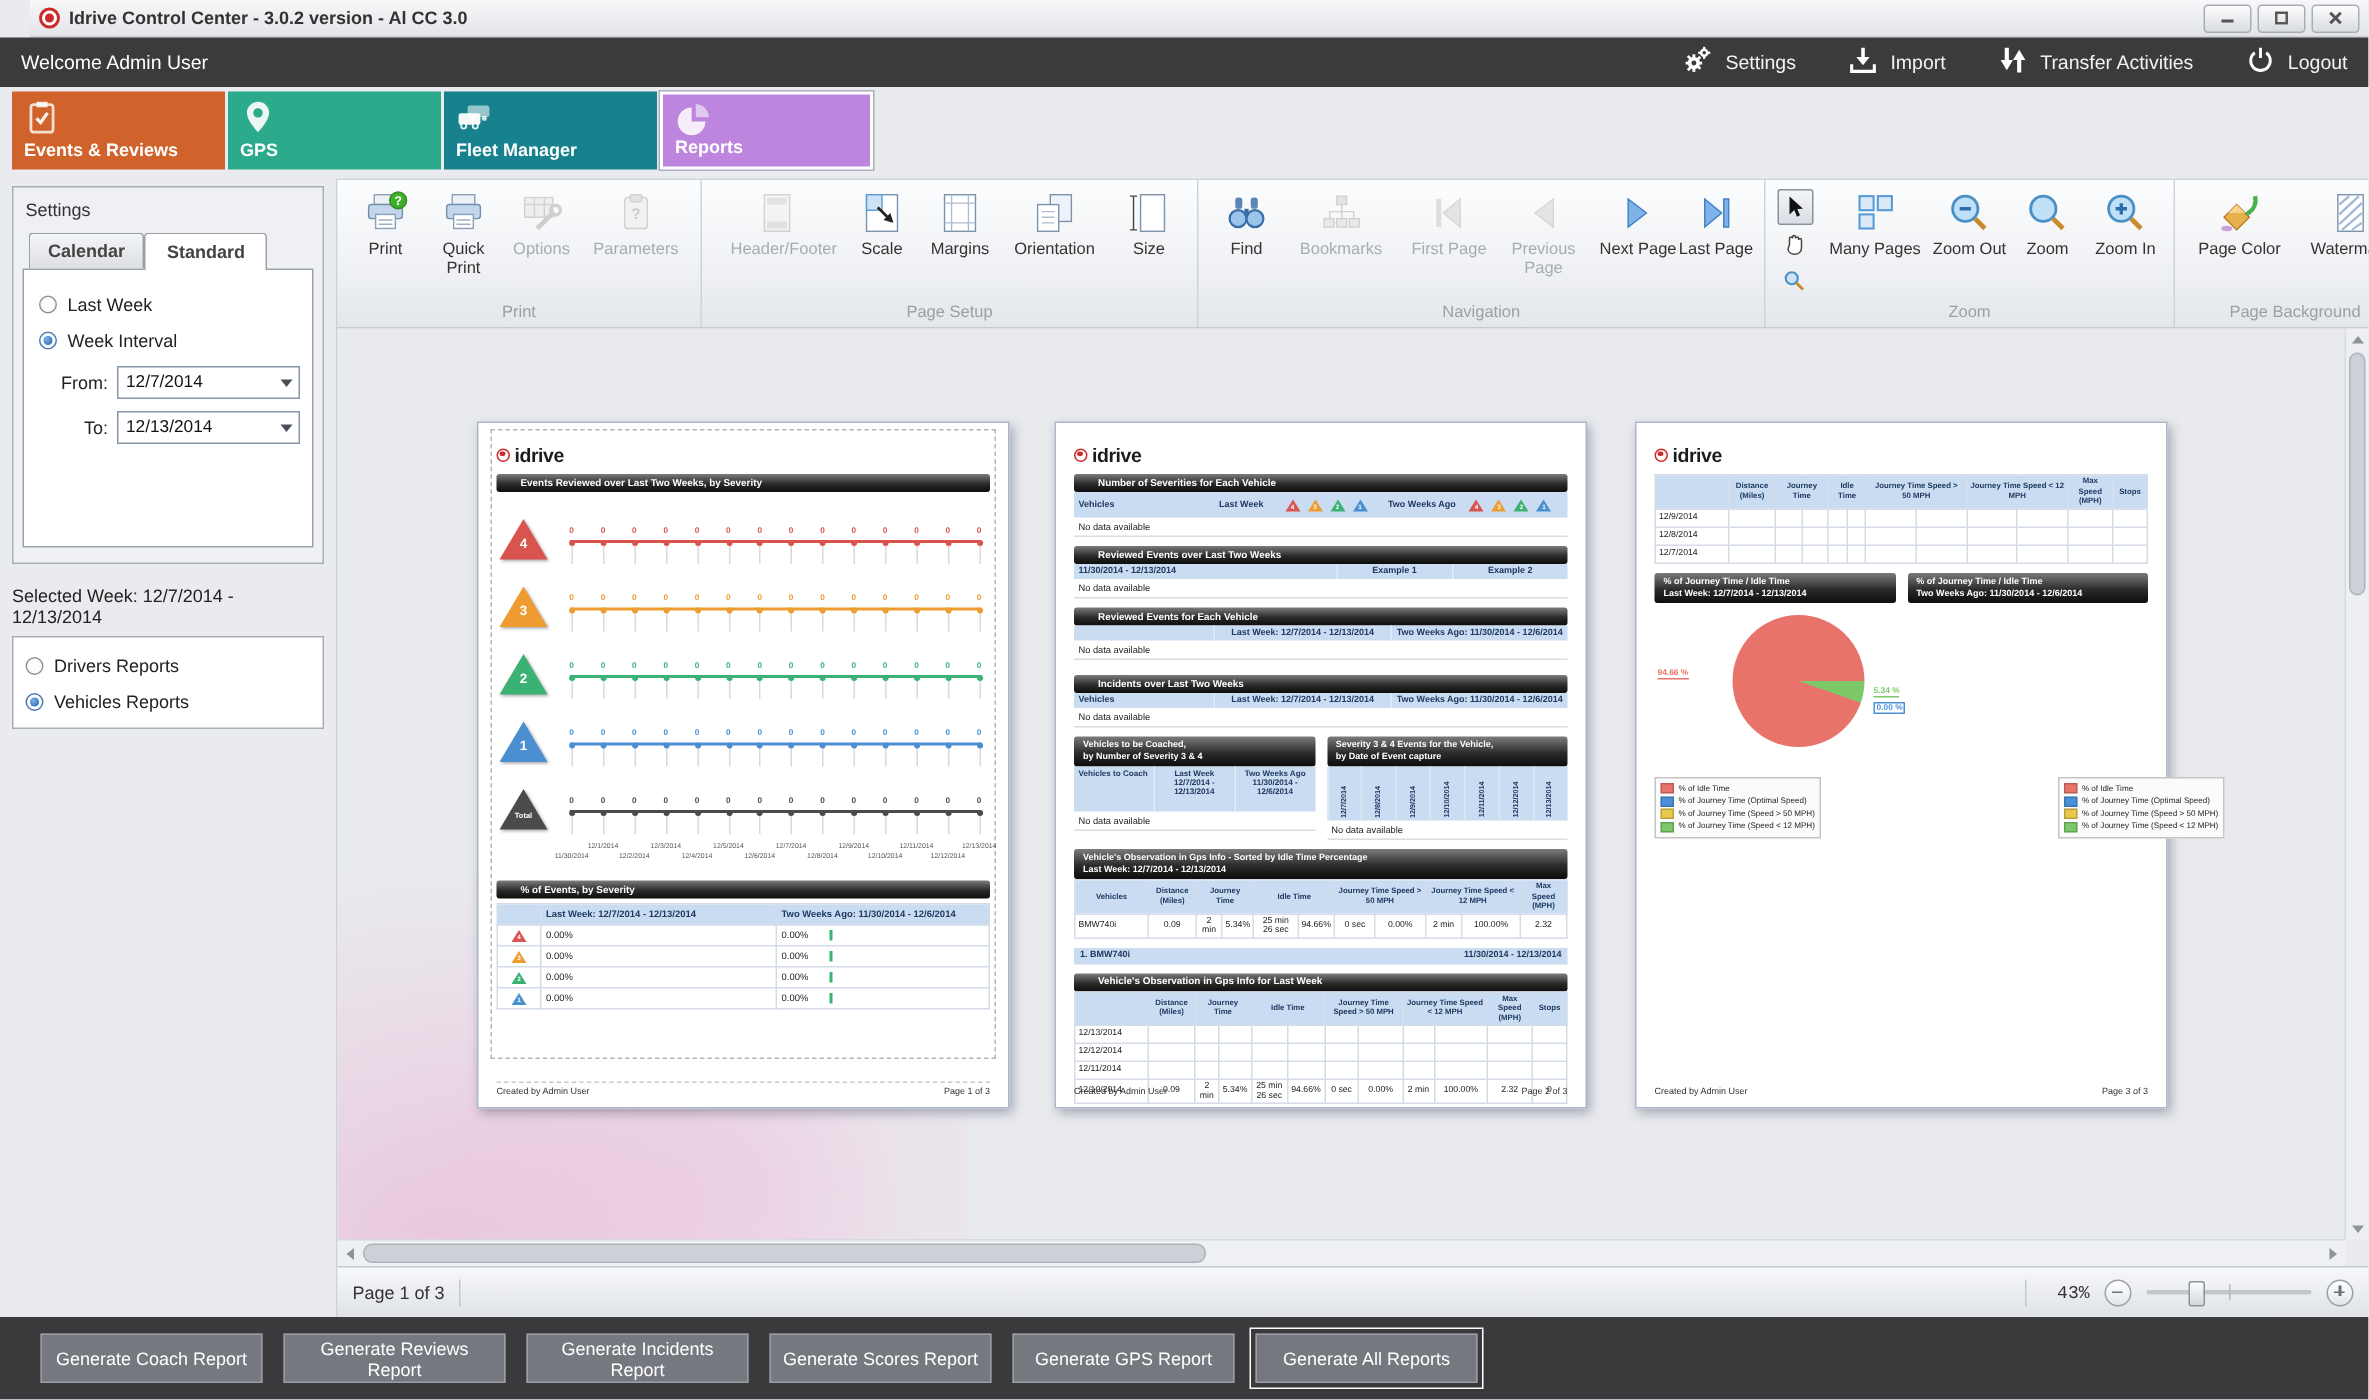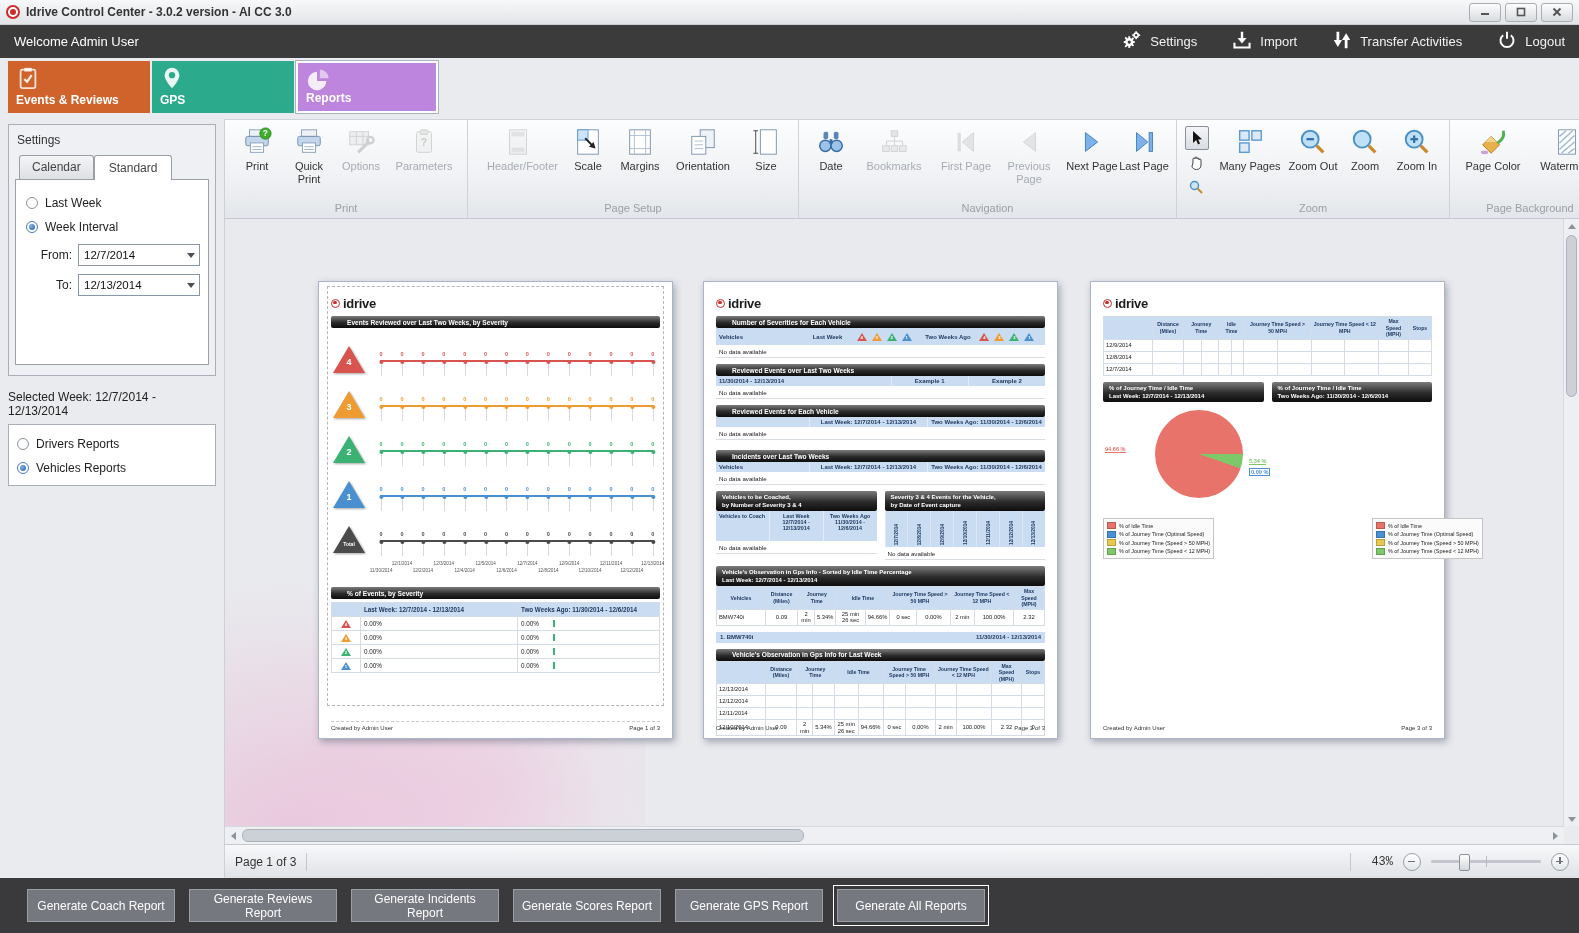--- a/index.html
+++ b/index.html
@@ -2,21 +2,21 @@
 <html><head>
 <meta charset="utf-8">
 <style>
   html,body{margin:0;padding:0;}
   body{width:1579px;height:933px;overflow:hidden;background:#e9ebee;
        font-family:"Liberation Sans","DejaVu Sans",sans-serif;color:#222;font-size:12px;}
   .app{width:1579px;height:933px;display:flex;flex-direction:column;position:relative;}
 
   
   .titlebar{height:24px;background:linear-gradient(#f7f8f9,#e2e4e8);border-bottom:1px solid #c9ccd1;
-            display:flex;align-items:center;padding:0 6px;flex:none;}
+            display:flex;align-items:center;padding:0 6px;flex:none;margin-left:20px;}
   .app-icon{width:14px;height:14px;border:2px solid #cc2b2b;border-radius:50%;box-sizing:border-box;
             position:relative;margin-right:6px;background:#fff;}
   .app-icon::after{content:"";position:absolute;left:2px;top:2px;width:6px;height:6px;border-radius:50%;background:#cc2b2b;}
   .title-text{font-weight:bold;color:#333;font-size:12px;}
   .winbtns{margin-left:auto;display:flex;gap:4px;}
   .winbtn{width:30px;height:17px;border:1px solid #a9adb4;border-radius:3px;
           background:linear-gradient(#fdfdfe,#d8dbdf);display:flex;align-items:center;justify-content:center;}
   .winbtn svg{width:10px;height:10px;}
 
   
@@ -36,21 +36,21 @@
   .tab.selected{border:2px solid #fff;box-shadow:0 0 0 1px #aab2bd;width:138px;height:48px;}
 
   
   .pagetitle{height:35px;display:flex;align-items:center;padding-left:12px;font-size:17px;color:#1d1d1d;flex:none;background:#e9ebee;}
 
   
   .main{flex:1;display:flex;min-height:0;}
   .sidebar{width:225px;flex:none;background:#e9ebee;border-right:1px solid #cdd1d7;padding:5px 8px;box-sizing:border-box;}
   .settings-box{border:1px solid #a9aeb8;background:#eef0f4;padding:6px 6px 10px 6px;}
   .settings-hdr{font-size:12px;color:#333;padding:2px 2px 8px 2px;}
-  .side-tabs{display:flex;margin-left:4px;}
+  .side-tabs{display:flex;margin-left:4px;font-weight:bold;}
   .side-tab{padding:4px 12px;font-size:12px;border:1px solid #9aa0a8;border-bottom:none;border-radius:3px 3px 0 0;
             background:linear-gradient(#f4f5f7,#dddfe3);color:#444;cursor:pointer;}
   .side-tab.active{background:#fff;position:relative;z-index:2;padding:5px 14px;margin-bottom:-1px;}
   .side-panel{background:#fff;border:1px solid #9aa0a8;padding:10px 8px 60px 8px;position:relative;z-index:1;}
   .radio-row{display:flex;align-items:center;gap:7px;margin:6px 2px 10px 2px;cursor:pointer;}
   .radio{width:12px;height:12px;border-radius:50%;border:1px solid #8d939c;background:#fdfdfd;box-sizing:border-box;position:relative;flex:none;}
   .radio.checked{border-color:#4a7ab5;}
   .radio.checked::after{content:"";position:absolute;left:2px;top:2px;width:6px;height:6px;border-radius:50%;
                         background:radial-gradient(circle at 35% 35%,#7fb2e8,#1d5fae);}
   .radio-lbl{font-size:12px;color:#222;}
@@ -291,20 +291,31 @@
           </svg></span>
       <span class="tlabel">Events &amp; Reviews</span>
     </div>
     <div class="tab" style="background: rgb(43, 171, 139);">
       <span class="ticon"><svg viewBox="0 0 26 26">
             <path d="M13 2 a8 8 0 0 1 8 8 c0 6 -8 14 -8 14 s-8 -8 -8 -14 a8 8 0 0 1 8 -8 z" fill="rgba(255,255,255,.9)"></path>
             <circle cx="13" cy="10" r="3.4" fill="#2bab8b"></circle>
           </svg></span>
       <span class="tlabel">GPS</span>
     </div>
+    <div class="tab" style="background: rgb(23, 129, 141);">
+      <span class="ticon"><svg viewBox="0 0 28 26">
+            <rect x="9" y="5" width="17" height="9" rx="2" fill="rgba(255,255,255,.55)"></rect>
+            <circle cx="13" cy="15" r="2" fill="rgba(255,255,255,.8)"></circle>
+            <circle cx="22" cy="15" r="2" fill="rgba(255,255,255,.8)"></circle>
+            <rect x="2" y="11" width="17" height="9" rx="2" fill="rgba(255,255,255,.95)"></rect>
+            <circle cx="6" cy="21" r="2" fill="#17818d" stroke="rgba(255,255,255,.9)" stroke-width="1.4"></circle>
+            <circle cx="15" cy="21" r="2" fill="#17818d" stroke="rgba(255,255,255,.9)" stroke-width="1.4"></circle>
+          </svg></span>
+      <span class="tlabel">Fleet Manager</span>
+    </div>
     <div class="tab selected" style="background: rgb(189, 133, 222);">
       <span class="ticon"><svg viewBox="0 0 26 26">
             <path d="M12 4 a10 10 0 1 0 10 10 h-10 z" fill="rgba(255,255,255,.85)"></path>
             <path d="M15 1.5 a10 10 0 0 1 9.5 9.5 h-9.5 z" fill="rgba(255,255,255,.55)"></path>
           </svg></span>
       <span class="tlabel">Reports</span>
     </div>
   </div>
 
 
@@ -480,21 +491,21 @@
             <div class="tbtn narrow">
               <span class="ic">
                   <svg viewBox="0 0 32 32">
                     <rect x="8" y="5" width="5" height="8" rx="2" fill="#5b87b8"></rect>
                     <rect x="19" y="5" width="5" height="8" rx="2" fill="#5b87b8"></rect>
                     <circle cx="10" cy="20" r="6" fill="#9cc3ea" stroke="#3a6ea8" stroke-width="1.6"></circle>
                     <circle cx="22" cy="20" r="6" fill="#9cc3ea" stroke="#3a6ea8" stroke-width="1.6"></circle>
                     <rect x="14.5" y="13" width="3" height="5" fill="#3a6ea8"></rect>
                   </svg>
                 </span>
-              <span class="lbl">Date</span>
+              <span class="lbl">Find</span>
             </div>
             <div class="tbtn wide disabled">
               <span class="ic">
                   <svg viewBox="0 0 32 32">
                     <rect x="13" y="4" width="7" height="6" fill="#c3c9d0" stroke="#9aa4ae"></rect>
                     <rect x="4" y="20" width="7" height="6" fill="#d6dbe0" stroke="#9aa4ae"></rect>
                     <rect x="13" y="20" width="7" height="6" fill="#d6dbe0" stroke="#9aa4ae"></rect>
                     <rect x="22" y="20" width="7" height="6" fill="#d6dbe0" stroke="#9aa4ae"></rect>
                     <path d="M16.5 10 v5 M8 20 v-5 h17 v5 M16.5 15 v5" fill="none" stroke="#9aa4ae"></path>
                   </svg>

